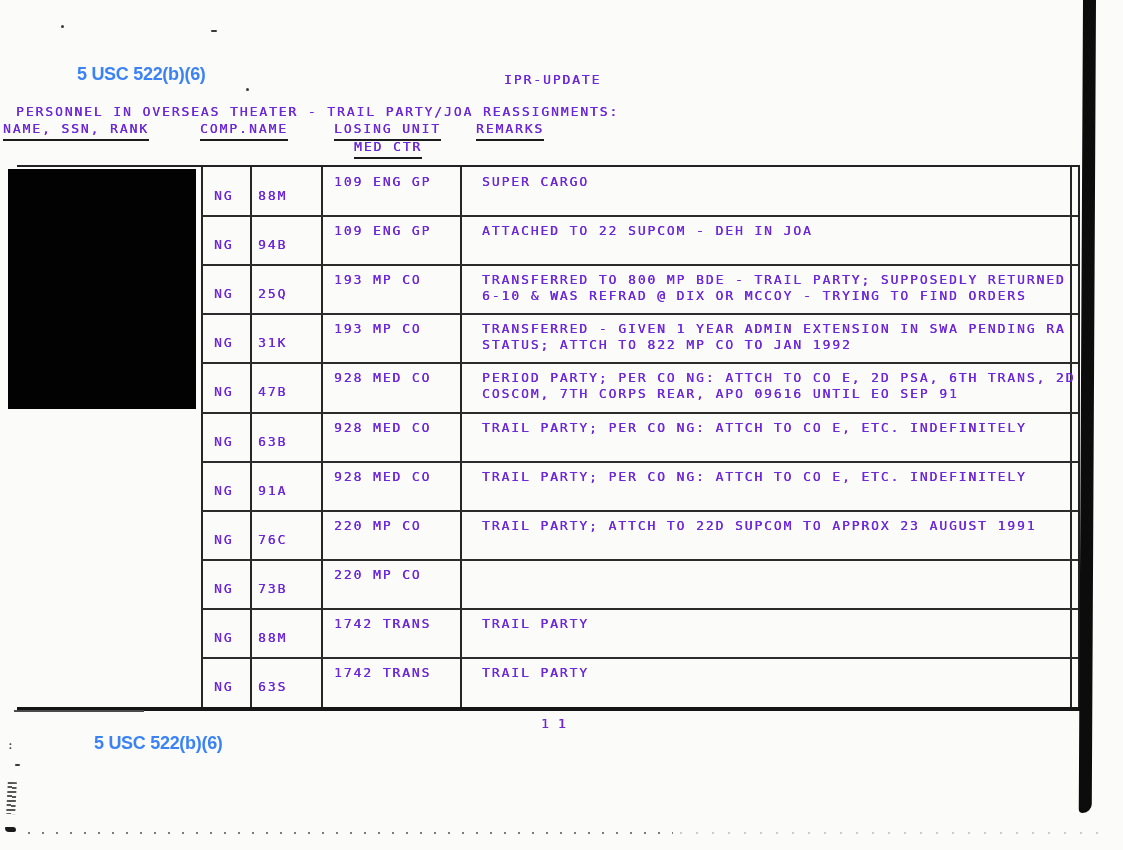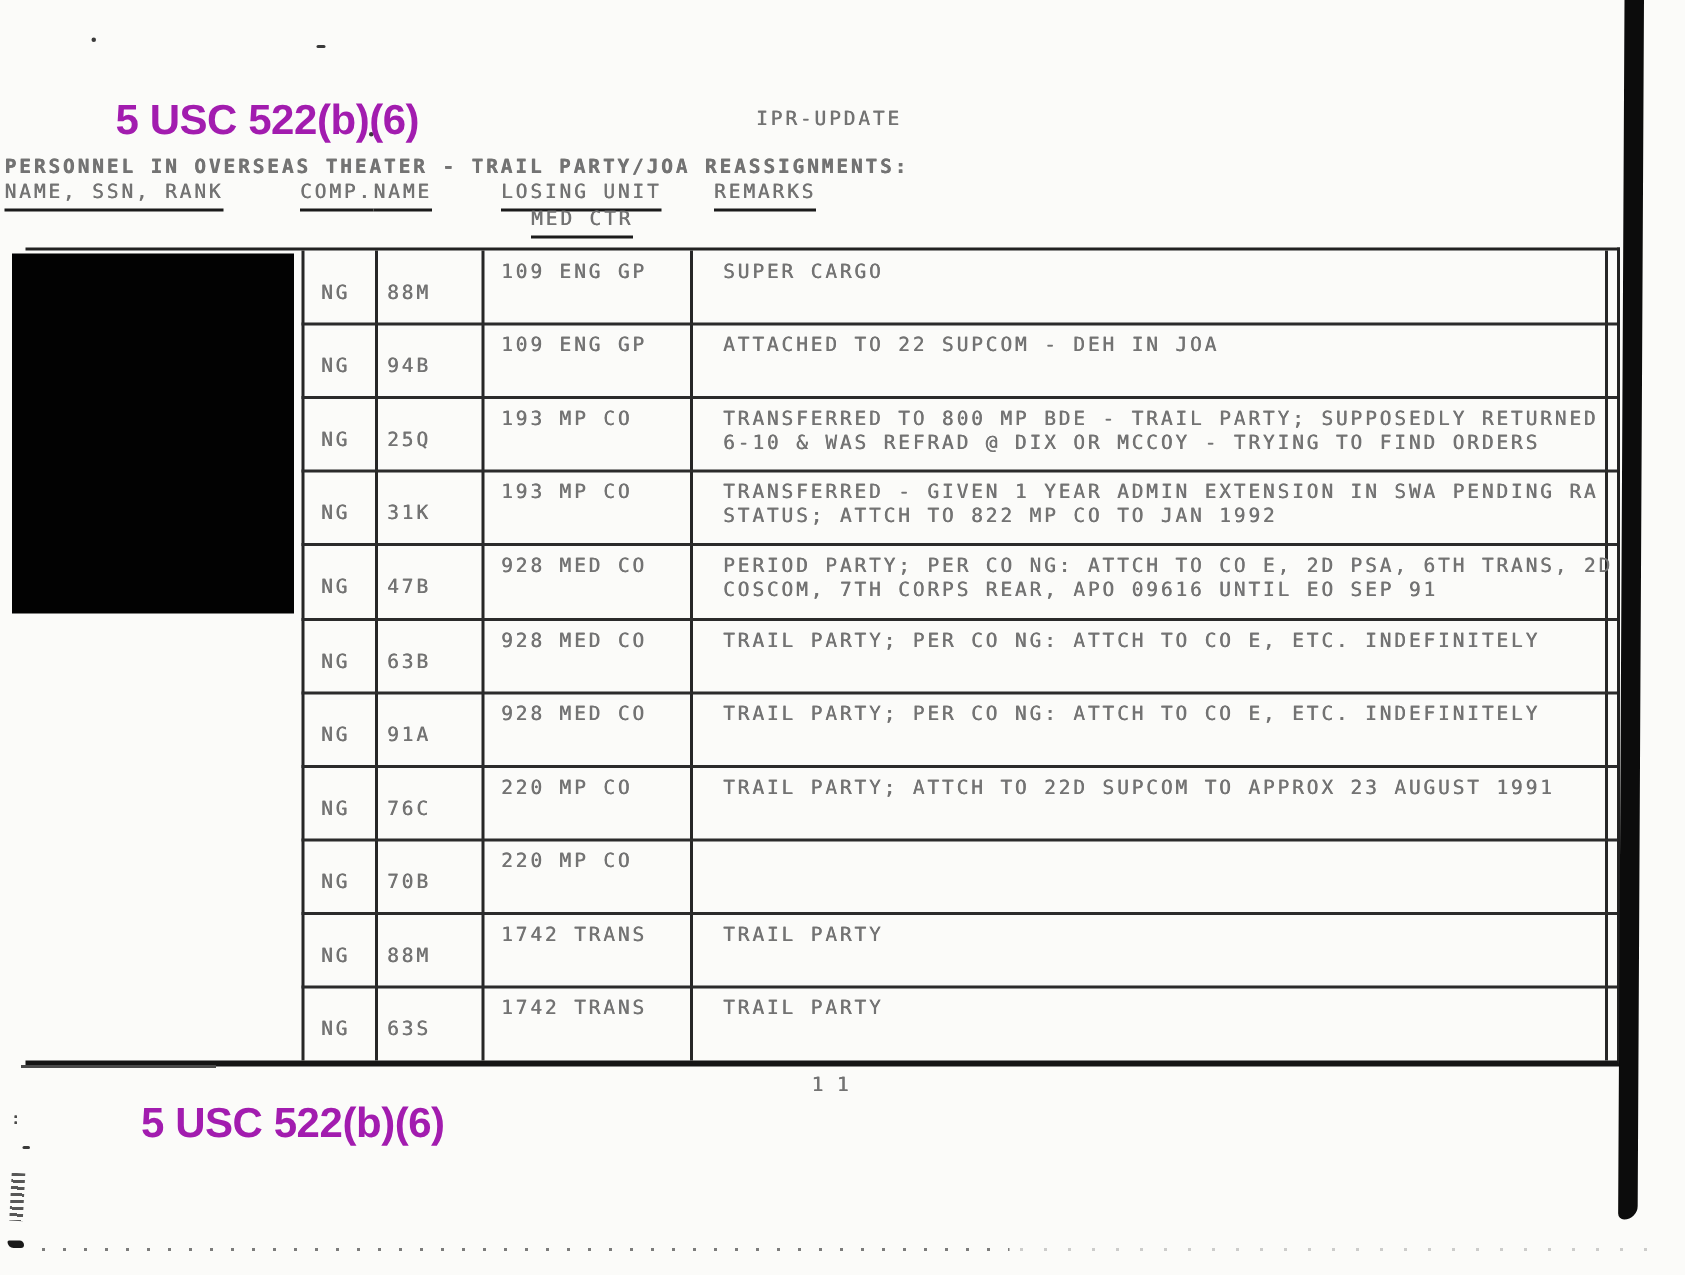--- a/index.html
+++ b/index.html
@@ -1,23 +1,23 @@
 <!DOCTYPE html>
 <html><head>
 <meta charset="utf-8">
 <style>
   html,body{margin:0;padding:0;}
   body{width:1123px;height:850px;position:relative;background:#fbfbf9;overflow:hidden;
        font-family:"DejaVu Sans Mono",monospace;color:#1b1b1b;}
   .abs{position:absolute;}
   .mono{font-family:"DejaVu Sans Mono",monospace;font-size:13px;line-height:15px;
-        letter-spacing:1.9px;white-space:nowrap;color:#737373;
+        letter-spacing:1.9px;white-space:nowrap;color:#6d28d9;
         text-shadow:0.3px 0 0 currentColor;}
   .stamp{font-family:"Liberation Sans","DejaVu Sans",sans-serif;font-weight:bold;
-         font-size:28px;letter-spacing:-0.3px;color:#a21caf;white-space:nowrap;}
+         font-size:18px;letter-spacing:-0.3px;color:#3b82f6;white-space:nowrap;}
   .colhead{border-bottom:2px solid #1b1b1b;padding-bottom:3px;display:inline-block;}
   
   #tframe{left:17px;top:165px;width:1063px;height:546px;
           border-top:2px solid #222;border-bottom:4px solid #151515;border-right:2px solid #222;
           box-sizing:border-box;}
   .vline{position:absolute;top:0;bottom:0;width:2px;background:#262626;}
   .hline{position:absolute;height:2px;background:#2b2b2b;left:184px;right:0;}
   .trow{position:absolute;left:0;width:100%;height:49px;}
   .trow .cell{position:absolute;}
   .cellc{left:197px;top:21px;}
@@ -43,21 +43,21 @@
 </style>
 </head>
 <body>
 
 <div class="abs dot" style="left:61px;top:25px;width:3px;height:3px;"></div>
 <div class="abs dot" style="left:211px;top:30px;width:6px;height:2px;border-radius:1px;"></div>
 <div class="abs dot" style="left:246px;top:88px;width:3px;height:3px;"></div>
 
 <div class="abs stamp" style="left:77px;top:64px;">5 USC 522(b)(6)</div>
 <div class="abs mono" style="left:504px;top:72px;">IPR-UPDATE</div>
-<div class="abs mono" style="left:3px;top:104px;font-weight:bold;">PERSONNEL IN OVERSEAS THEATER - TRAIL PARTY/JOA REASSIGNMENTS:</div>
+<div class="abs mono" style="left:16px;top:104px;">PERSONNEL IN OVERSEAS THEATER - TRAIL PARTY/JOA REASSIGNMENTS:</div>
 
 <div class="abs mono colhead" style="left:3px;top:121px;">NAME, SSN, RANK</div>
 <div class="abs mono colhead" style="left:200px;top:121px;">COMP.</div>
 <div class="abs mono colhead" style="left:249px;top:121px;">NAME</div>
 <div class="abs mono colhead" style="left:334px;top:121px;">LOSING UNIT</div>
 <div class="abs mono colhead" style="left:476px;top:121px;">REMARKS</div>
 <div class="abs mono colhead" style="left:354px;top:139px;">MED CTR</div>
 
 <div id="tframe" class="abs">
   <div class="vline" style="left:184px;"></div>
@@ -143,21 +143,21 @@
     <span class="cell cellc mono">NG</span>
     <span class="cell cellp mono">76C</span>
     <span class="cell cellu mono">220 MP CO</span>
     <span class="cell cellr mono">
       <span class="rl">TRAIL PARTY; ATTCH TO 22D SUPCOM TO APPROX 23 AUGUST 1991</span>
         <span class="rl"></span>
     </span>
   </div>
   <div class="trow" style="top:392.8px">
     <span class="cell cellc mono">NG</span>
-    <span class="cell cellp mono">70B</span>
+    <span class="cell cellp mono">73B</span>
     <span class="cell cellu mono">220 MP CO</span>
   </div>
   <div class="trow" style="top:441.9px">
     <span class="cell cellc mono">NG</span>
     <span class="cell cellp mono">88M</span>
     <span class="cell cellu mono">1742 TRANS</span>
     <span class="cell cellr mono">
       <span class="rl">TRAIL PARTY</span>
         <span class="rl"></span>
     </span>

